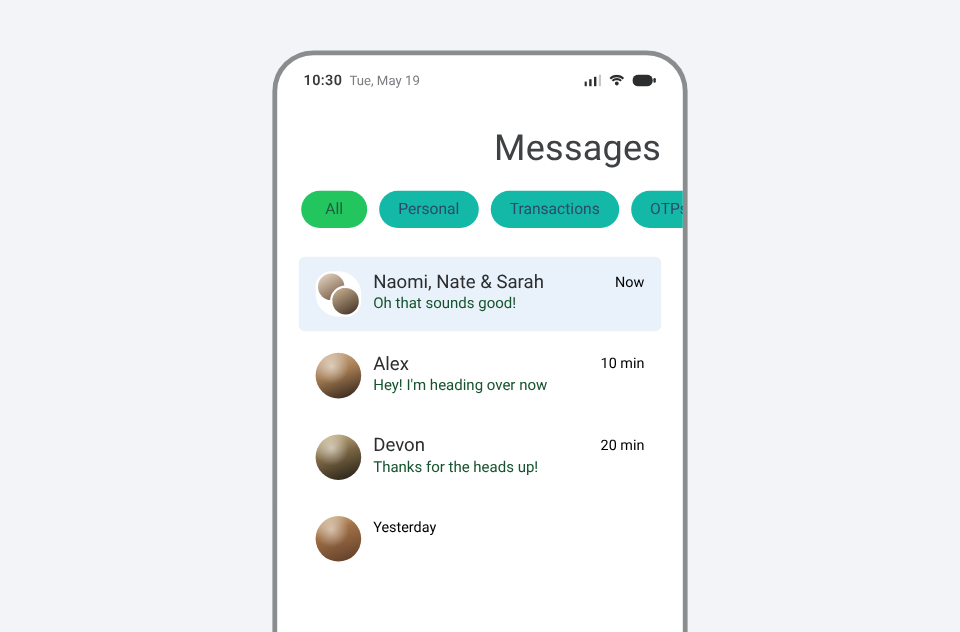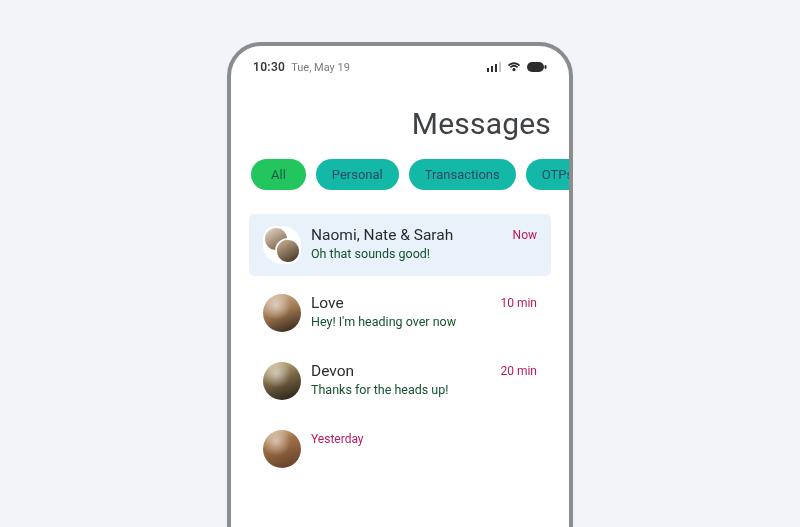--- a/index.html
+++ b/index.html
@@ -106,21 +106,21 @@
   .avatar.group::after{display:none;}
   .mini {
     position: absolute; width: 22px; height: 22px; border-radius: 50%;
   }
   .mini.a { left: 2px; top: 2px; background: linear-gradient(150deg,#e9dcca,#6b4e38); box-shadow:0 0 0 2px #fff; }
   .mini.b { right: 2px; bottom: 2px; background: linear-gradient(150deg,#d1b896,#3a2b20); box-shadow:0 0 0 2px #fff; }
 
   .convo-main { flex: 1; min-width: 0; }
   .convo-title { font-size: 15.5px; color: #2b2d2f; margin-bottom: 2px; }
   .convo-preview { font-size: 12.5px; color: #14532d; white-space: nowrap; overflow: hidden; text-overflow: ellipsis; }
-  .convo-time { font-size: 12px; color: #be185d; align-self: flex-start; margin-top: 2px; white-space: nowrap; }
+  .convo-time { font-size: 12px; color: #000000; align-self: flex-start; margin-top: 2px; white-space: nowrap; }
 </style>
 </head>
 <body>
 
 <div class="phone">
   <div class="screen">
 
     <div class="statusbar">
       <div class="left">
         <span class="time">10:30</span>
@@ -169,21 +169,21 @@
         <div class="convo-main">
           <div class="convo-title">Naomi, Nate &amp; Sarah</div>
           <div class="convo-preview">Oh that sounds good!</div>
         </div>
         <div class="convo-time">Now</div>
       </div>
 
       <div class="convo">
         <div class="avatar v2"></div>
         <div class="convo-main">
-          <div class="convo-title">Love</div>
+          <div class="convo-title">Alex</div>
           <div class="convo-preview">Hey! I'm heading over now</div>
         </div>
         <div class="convo-time">10 min</div>
       </div>
 
       <div class="convo">
         <div class="avatar v3"></div>
         <div class="convo-main">
           <div class="convo-title">Devon</div>
           <div class="convo-preview">Thanks for the heads up!</div>

